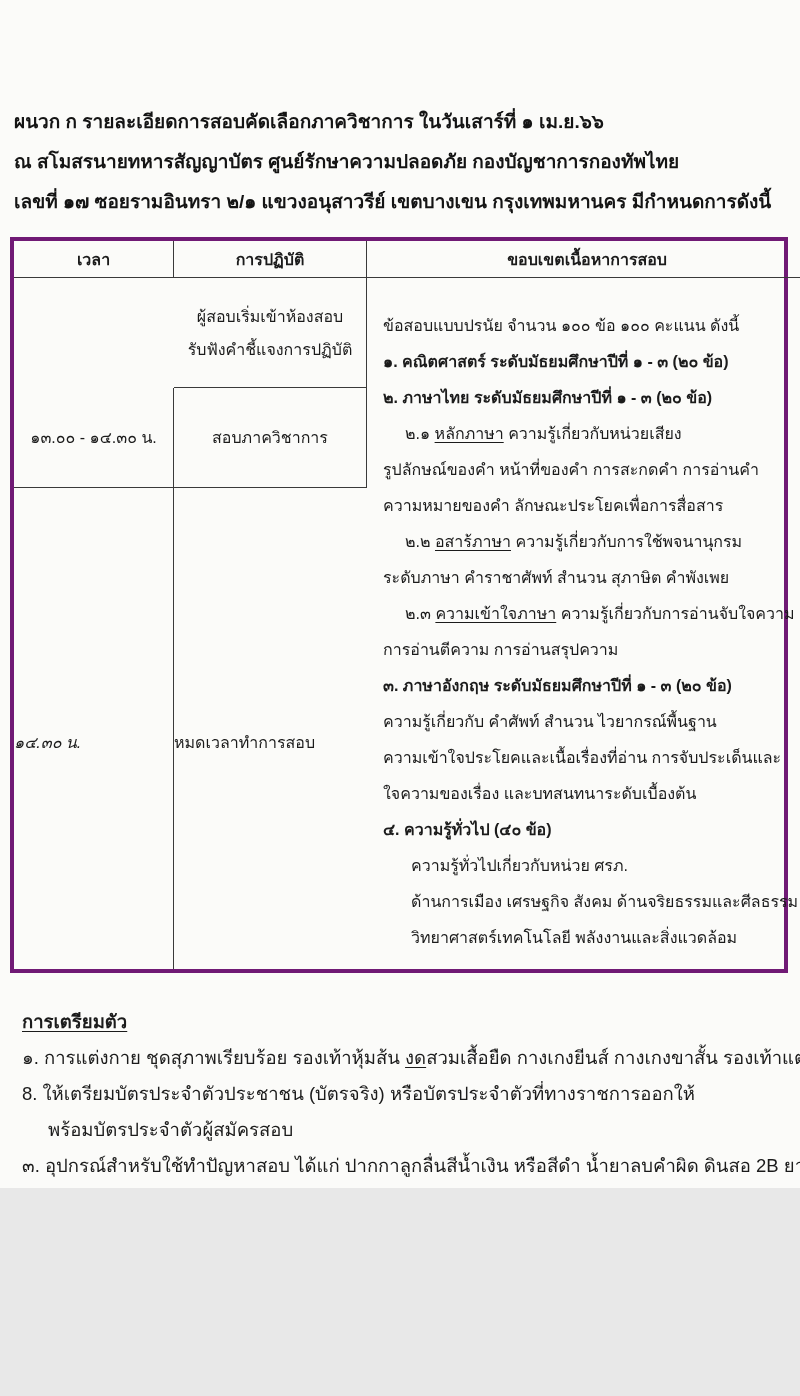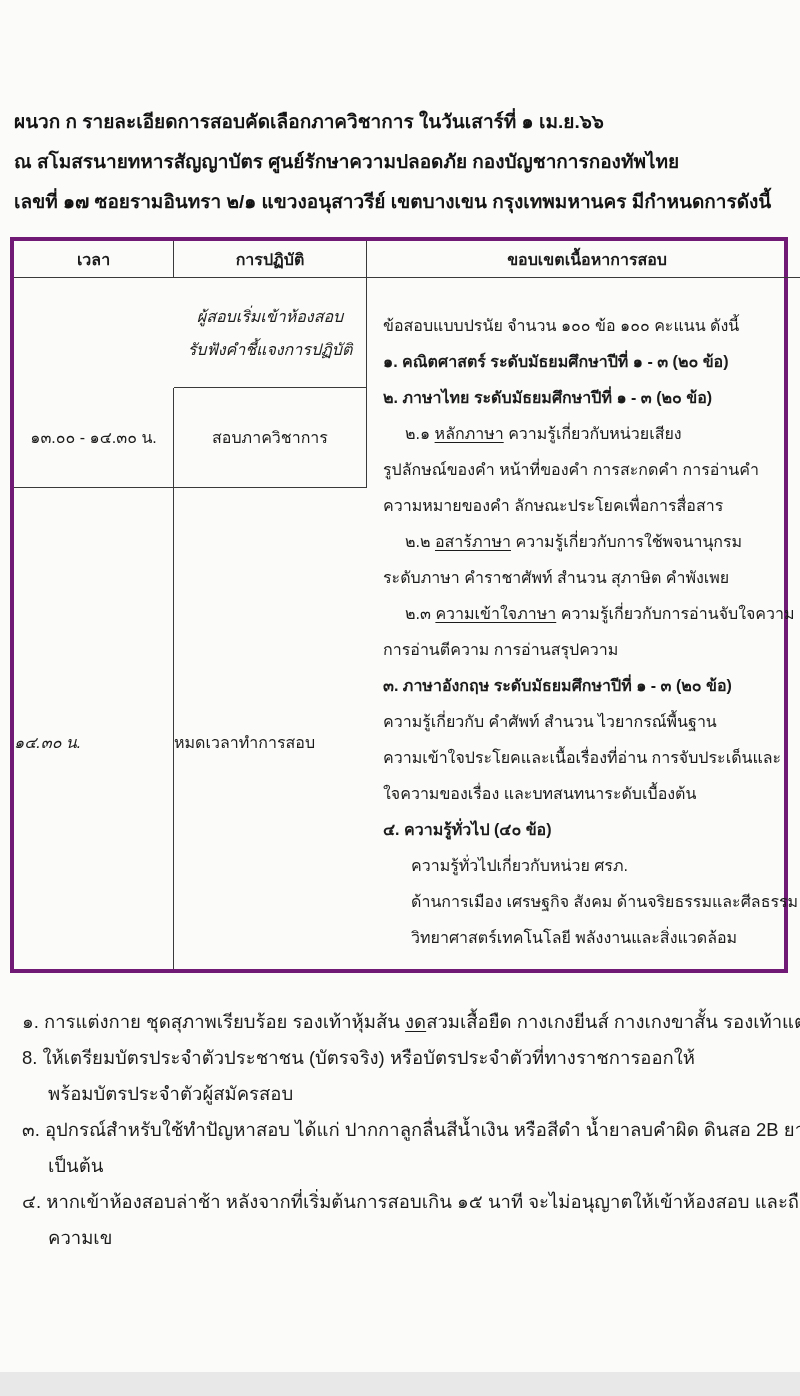--- a/index.html
+++ b/index.html
@@ -3,21 +3,21 @@
 <meta charset="utf-8">
 <style>
   html,body{margin:0;padding:0;}
   body{
     background:#e8e8e8;
     font-family:"Liberation Sans","DejaVu Sans",sans-serif;
   }
   .page{
     position:relative;
     width:800px;
-    height:1372px;
+    height:1188px;
     margin:0 auto;
     background:#fbfbf9;
     color:#1b1b1b;
     overflow:hidden;
   }
   
   .doc-header{
     position:absolute;
     left:14px; top:102px;
     width:770px;
@@ -96,21 +96,21 @@
     <div>ณ สโมสรนายทหารสัญญาบัตร ศูนย์รักษาความปลอดภัย กองบัญชาการกองทัพไทย</div>
     <div>เลขที่ ๑๗ ซอยรามอินทรา ๒/๑ แขวงอนุสาวรีย์ เขตบางเขน กรุงเทพมหานคร  มีกำหนดการดังนี้</div>
   </div>
 
   <div class="exam-table">
 
     <div class="cell th">เวลา</div>
     <div class="cell th">การปฏิบัติ</div>
     <div class="cell th">ขอบเขตเนื้อหาการสอบ</div>
 
-    <div class="cell acell" style="grid-column:2;grid-row:2;font-style:italic;">
+    <div class="cell acell" style="grid-column:2;grid-row:2;">
       <div>ผู้สอบเริ่มเข้าห้องสอบ</div>
       <div>รับฟังคำชี้แจงการปฏิบัติ</div>
     </div>
 
     <div class="cell scope-cell">
       <div class="scope-line">ข้อสอบแบบปรนัย จำนวน ๑๐๐ ข้อ ๑๐๐ คะแนน ดังนี้</div>
       <div class="scope-line b">๑. คณิตศาสตร์ ระดับมัธยมศึกษาปีที่ ๑ - ๓ (๒๐ ข้อ)</div>
       <div class="scope-line b">๒. ภาษาไทย ระดับมัธยมศึกษาปีที่ ๑ - ๓ (๒๐ ข้อ)</div>
       <div class="scope-line ind1"><span>๒.๑ </span><span class="u">หลักภาษา</span><span> ความรู้เกี่ยวกับหน่วยเสียง</span></div>
       <div class="scope-line">รูปลักษณ์ของคำ หน้าที่ของคำ การสะกดคำ การอ่านคำ</div>
@@ -130,20 +130,21 @@
     </div>
 
     <div class="cell tcell" style="grid-column:1;grid-row:3;">๑๓.๐๐ - ๑๔.๓๐ น.</div>
     <div class="cell tcell" style="grid-column:2;grid-row:3;">สอบภาควิชาการ</div>
 
     <div class="cell tcell topalign no-bottom" style="grid-column:1;grid-row:4;font-style:italic;">๑๔.๓๐ น.</div>
     <div class="cell tcell topalign no-bottom" style="grid-column:2;grid-row:4;">หมดเวลาทำการสอบ</div>
   </div>
 
   <div class="prep">
+    <div class="prep-heading"><span class="u">การเตรียมตัว</span></div>
     <div class="prep-item"><span>๑. การแต่งกาย ชุดสุภาพเรียบร้อย รองเท้าหุ้มส้น </span><span class="u">งด</span><span>สวมเสื้อยืด กางเกงยีนส์ กางเกงขาสั้น รองเท้าแตะ</span></div>
     <div class="prep-item">8. ให้เตรียมบัตรประจำตัวประชาชน (บัตรจริง) หรือบัตรประจำตัวที่ทางราชการออกให้</div>
     <div class="prep-item cont">พร้อมบัตรประจำตัวผู้สมัครสอบ</div>
     <div class="prep-item">๓. อุปกรณ์สำหรับใช้ทำปัญหาสอบ ได้แก่ ปากกาลูกลื่นสีน้ำเงิน หรือสีดำ น้ำยาลบคำผิด ดินสอ 2B ยางลบ</div>
     <div class="prep-item cont">เป็นต้น</div>
     <div class="prep-item">๔. หากเข้าห้องสอบล่าช้า หลังจากที่เริ่มต้นการสอบเกิน ๑๕ นาที จะไม่อนุญาตให้เข้าห้องสอบ และถือว่า</div>
     <div class="prep-item cont">ความเข</div>
   </div>
 
 </div>

